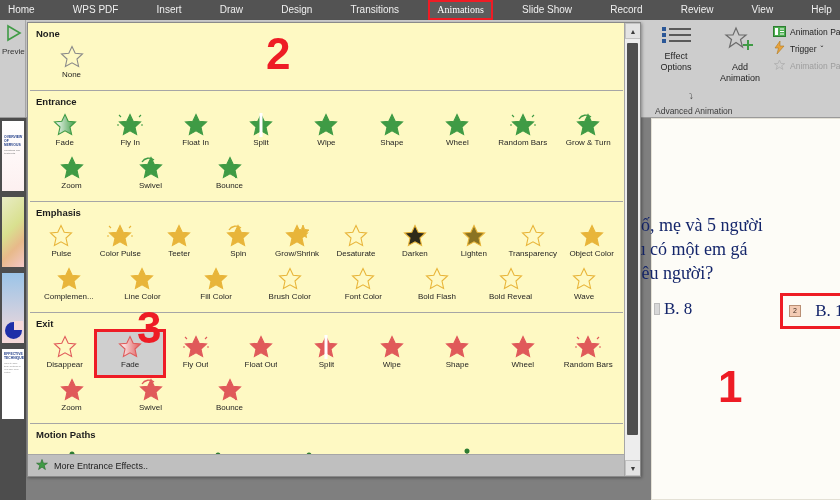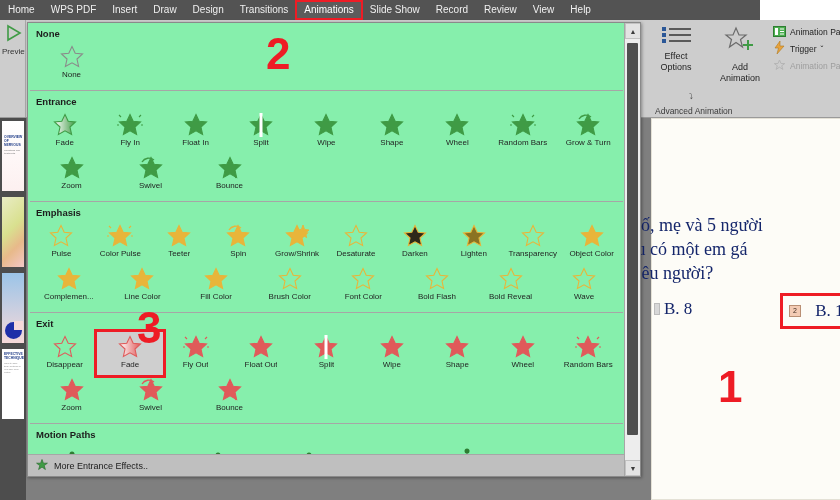--- a/index.html
+++ b/index.html
@@ -7,33 +7,34 @@
     margin: 0; padding: 0;
     width: 840px; height: 500px;
     overflow: hidden;
     font-family: "Liberation Sans", sans-serif;
     background: #ffffff;
   }
   #app { position: relative; width: 840px; height: 500px; overflow: hidden; }
 
   
   .tabbar {
-    position: absolute; left: 0; top: 0; width: 760px; height: 20px;
+    position: absolute; left: 0; top: 0; width: 840px; height: 20px;
     background: #535353;
-    display: flex; align-items: center;
+    display: flex; align-items: center; justify-content: space-between;
   }
   .tab {
     color: #f0f0f0; font-size: 10px; line-height: 10px;
     padding: 3px 7px; margin: 0 1px; white-space: nowrap;
     position: relative;
   }
   .tab.active-highlight {
     color: #ffffff;
     outline: 2px solid #ee1c25;
     background: #5c5c5c;
+    font-family: Liberation Serif, serif;
   }
 
   
   .ribbon {
     position: absolute; left: 0; top: 20px; width: 840px; height: 98px;
     background: #cdcdcd;
     border-bottom: 1px solid #9a9a9a;
   }
 
   
@@ -46,21 +47,21 @@
   .preview-btn {
     position: absolute; left: 2px; top: 2px; width: 24px; text-align: center;
   }
   .preview-icon { margin-top: 2px; }
   .preview-lbl { font-size: 8px; color: #333; margin-top: 1px; }
 
   
   .gallery {
     position: absolute; left: 27px; top: 22px;
     width: 614px; height: 455px;
-    background: #86efac;
+    background: #fef9c3;
     border: 1px solid #8a8a8a;
     box-shadow: 1px 1px 3px rgba(0,0,0,.35);
     overflow: hidden;
     z-index: 20;
   }
   .gal-scroll {
     position: absolute; left: 0; top: 0; width: 597px; height: 100%;
     overflow: hidden;
   }
   .sec-head {

